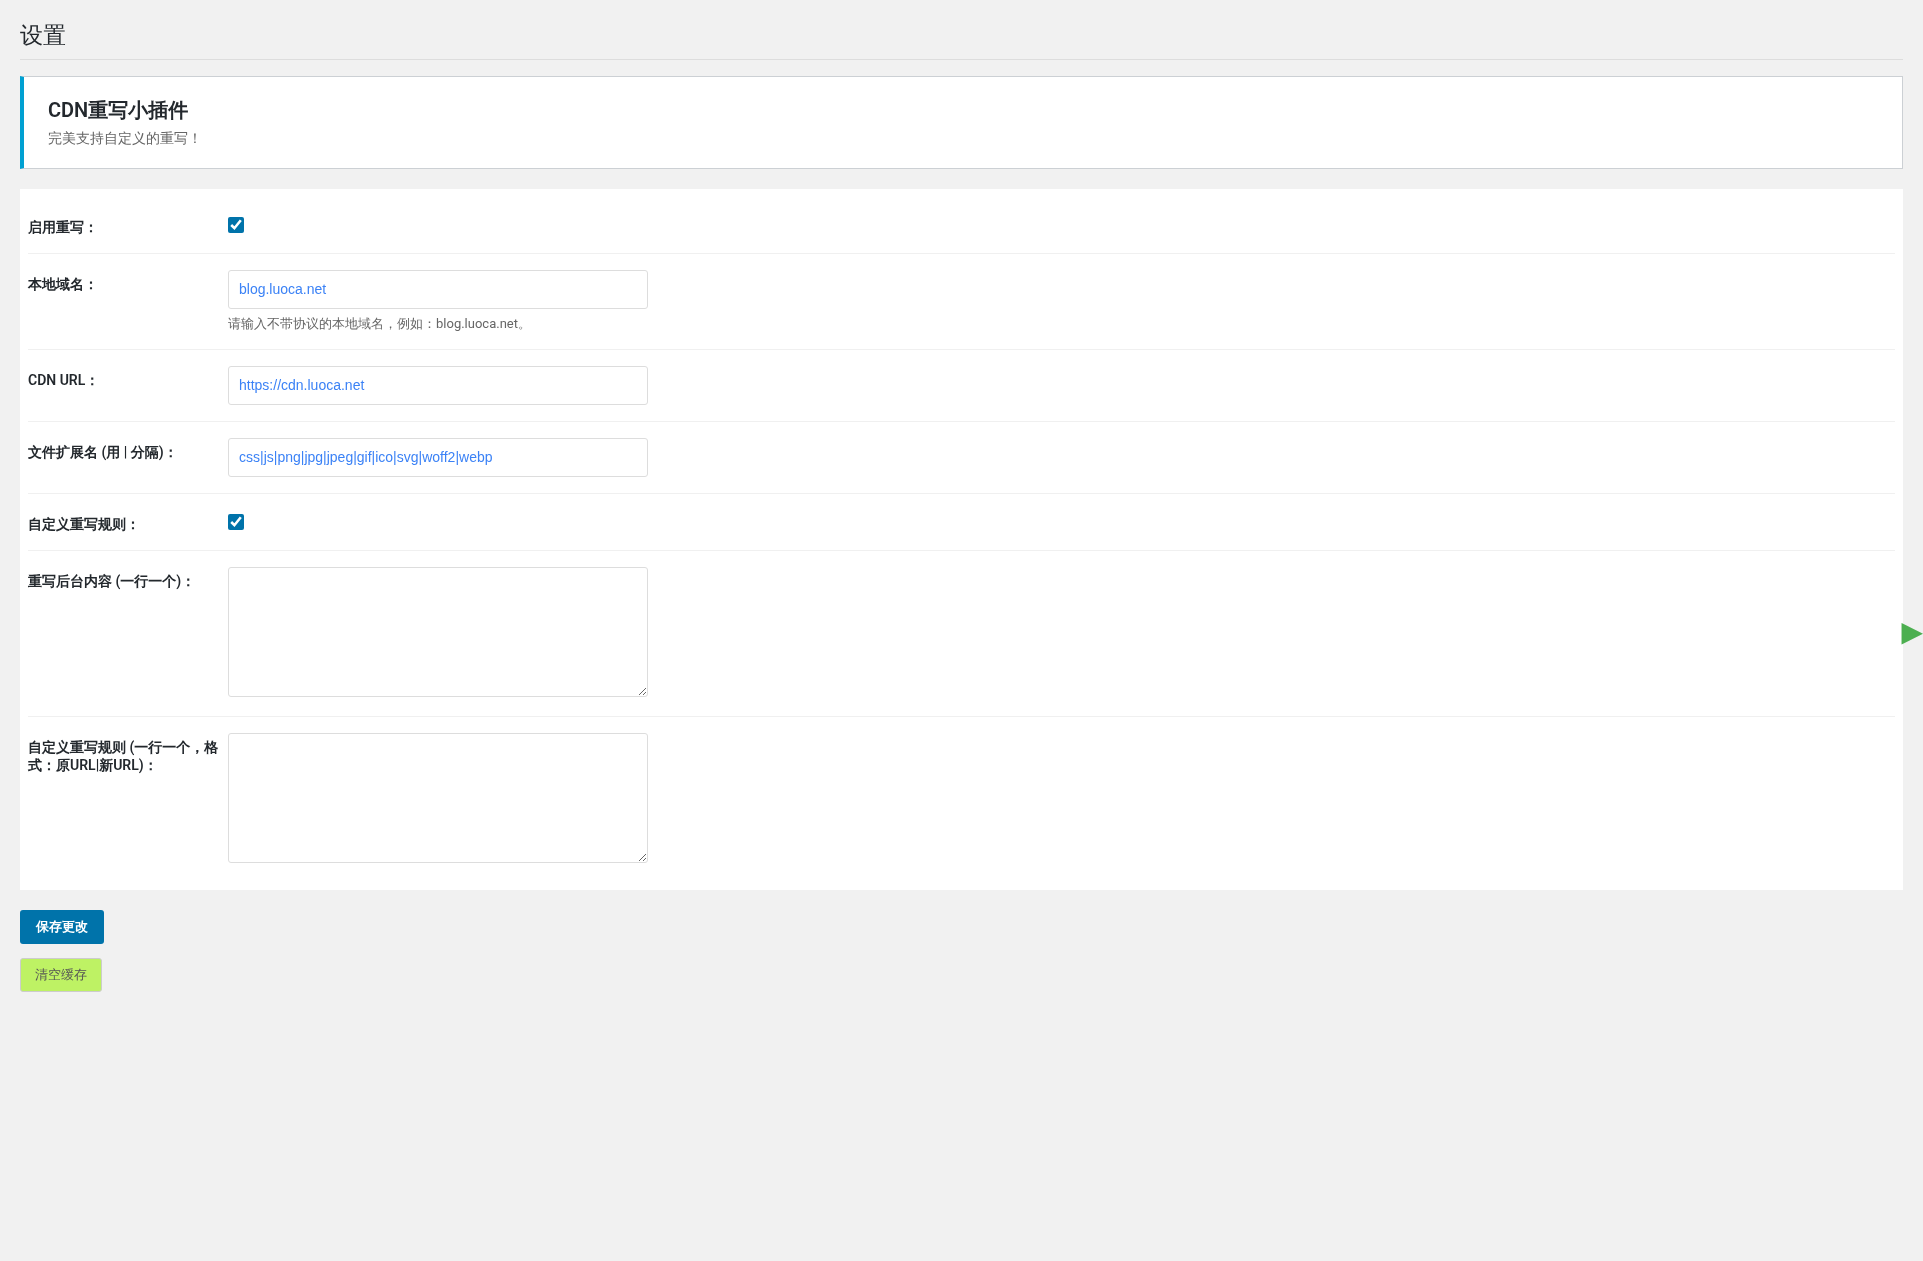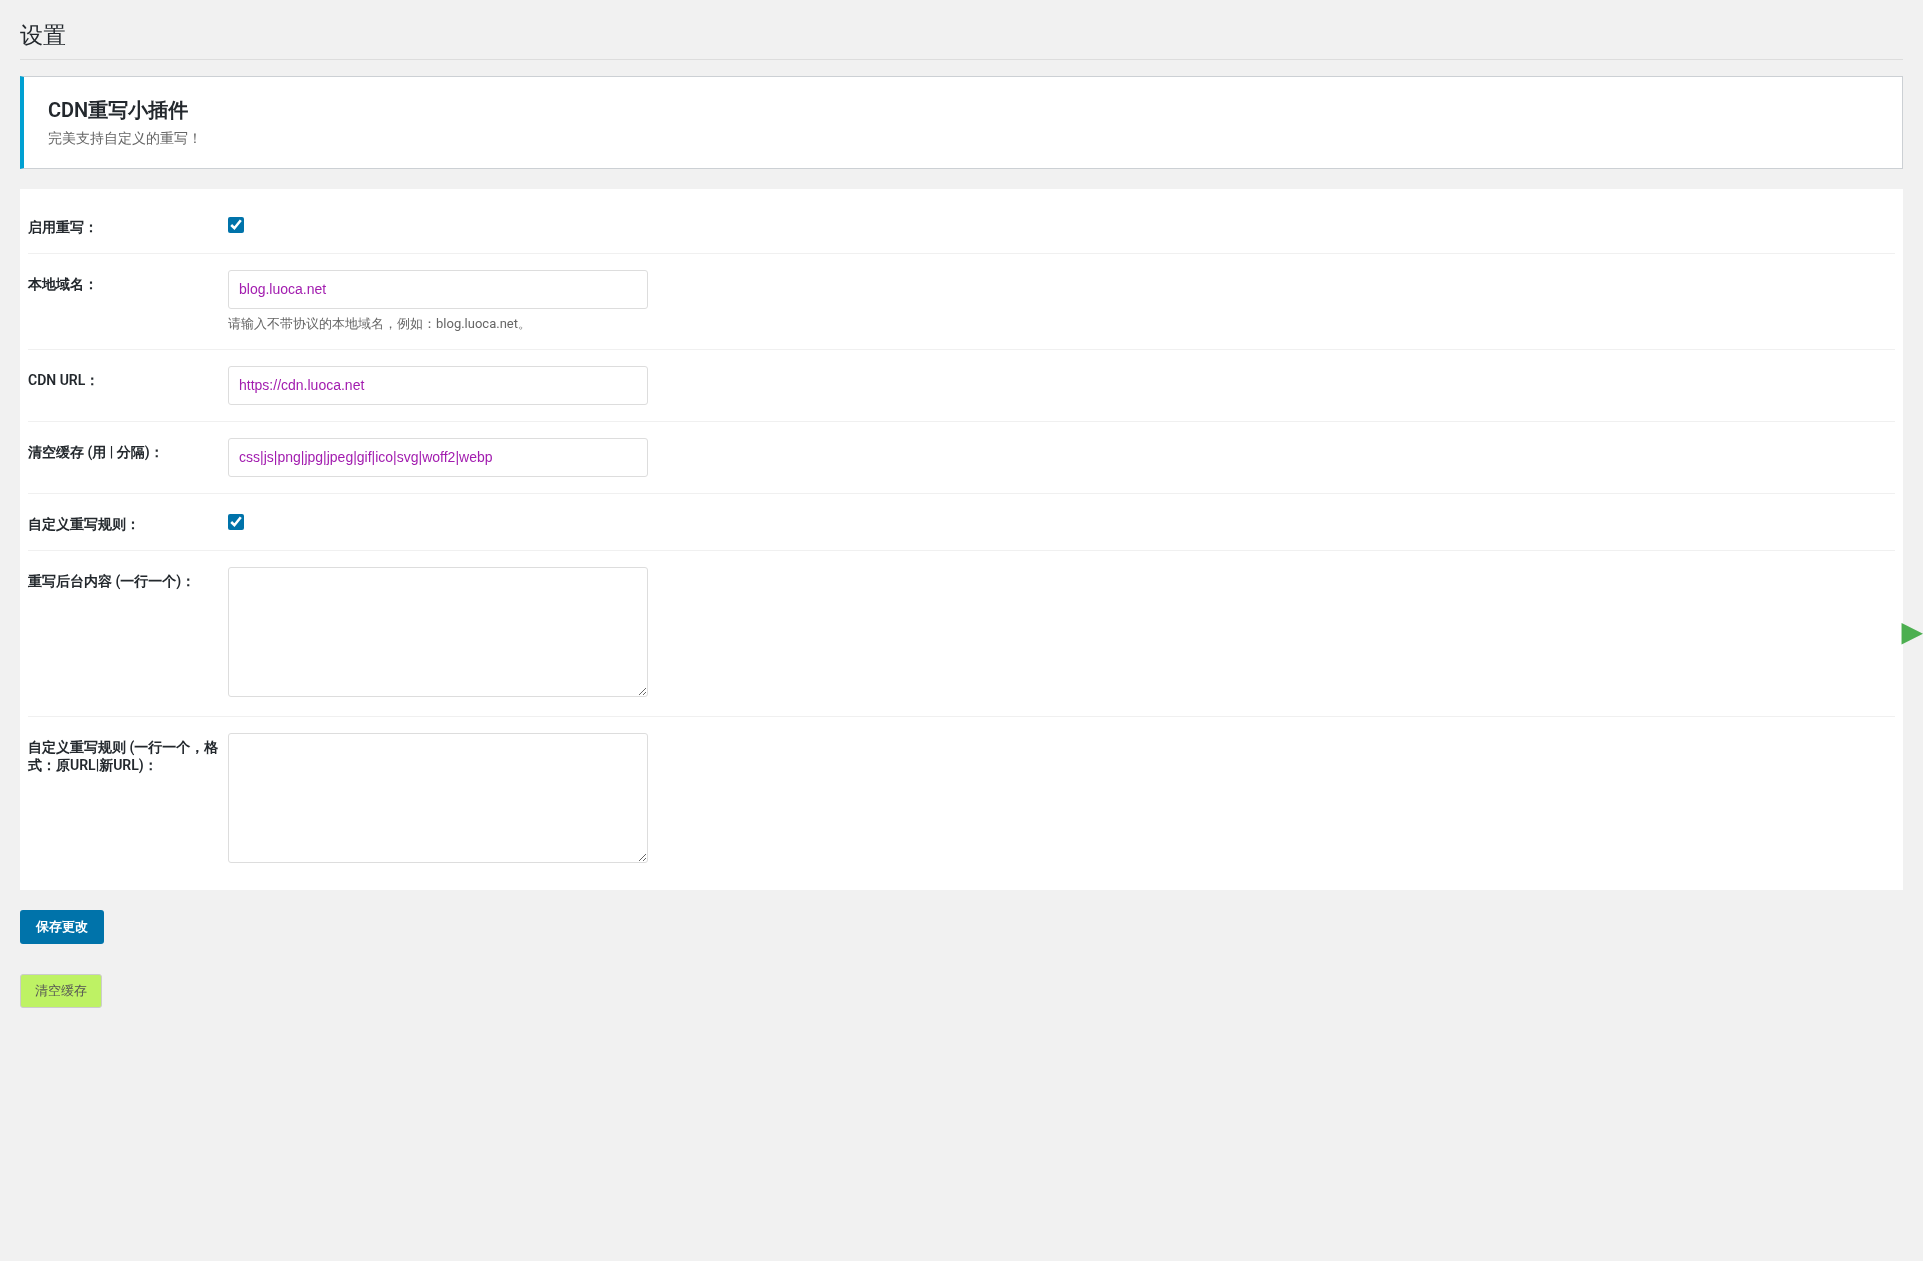--- a/index.html
+++ b/index.html
@@ -81,21 +81,21 @@
       max-width: 500px;
     }
 
     .form-field input[type="text"] {
       width: 100%;
       max-width: 420px;
       padding: 8px 10px;
       border: 1px solid #ddd;
       border-radius: 3px;
       font-size: 14px;
-      color: #a21caf;
+      color: #3b82f6;
       background: #fff;
       line-height: 1.5;
     }
 
     .form-field textarea {
       width: 100%;
       max-width: 420px;
       padding: 8px 10px;
       border: 1px solid #ddd;
       border-radius: 3px;
@@ -144,21 +144,21 @@
       padding: 7px 14px;
       font-size: 13px;
       border-radius: 3px;
       cursor: pointer;
     }
 
     .actions-row {
       margin-top: 20px;
       display: flex;
       flex-direction: column;
-      gap: 30px;
+      gap: 14px;
     }
 
     .action-group {
       display: flex;
       align-items: center;
     }
 
     .textarea-large {
       min-height: 130px !important;
     }
@@ -204,21 +204,21 @@
     </div>
 
     <div class="form-row">
       <div class="form-label">CDN URL：</div>
       <div class="form-field">
         <input type="text" id="cdn_url" value="https://cdn.luoca.net" style="">
       </div>
     </div>
 
     <div class="form-row">
-      <div class="form-label">清空缓存 (用 | 分隔)：</div>
+      <div class="form-label">文件扩展名 (用 | 分隔)：</div>
       <div class="form-field">
         <input type="text" id="extensions" value="css|js|png|jpg|jpeg|gif|ico|svg|woff2|webp" style="">
       </div>
     </div>
 
     <div class="form-row">
       <div class="form-label">自定义重写规则：</div>
       <div class="form-field">
         <div class="checkbox-wrapper">
           <input type="checkbox" id="rewrite_backend" checked="" style="">

